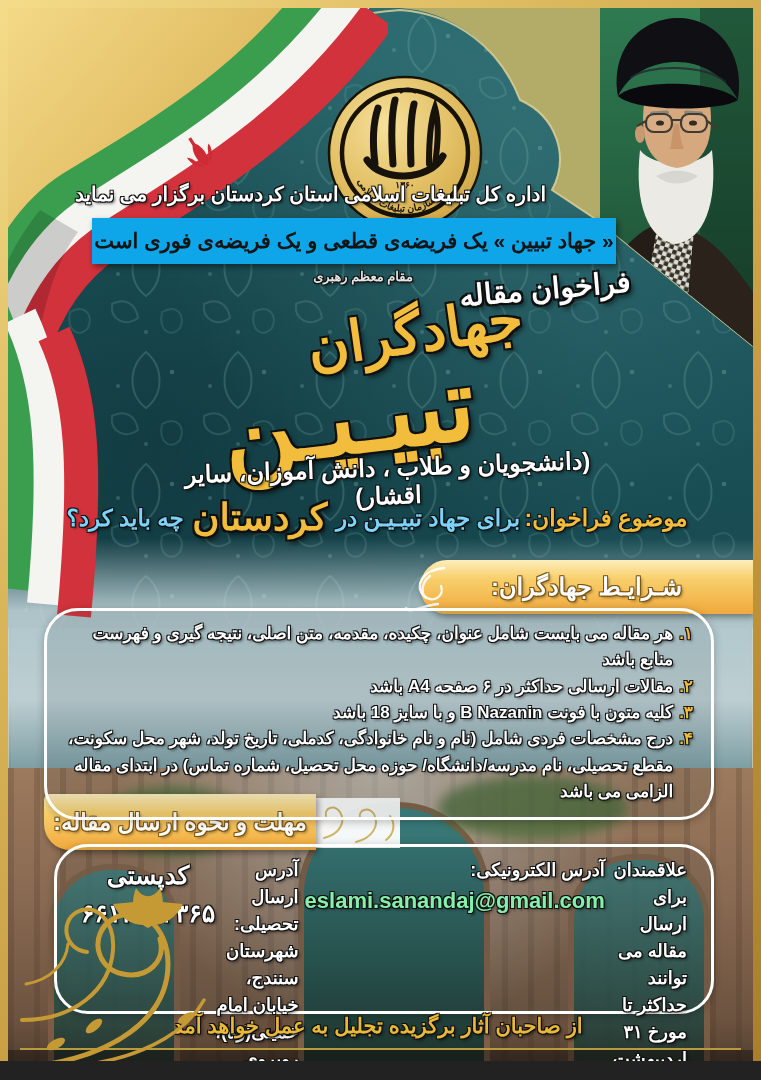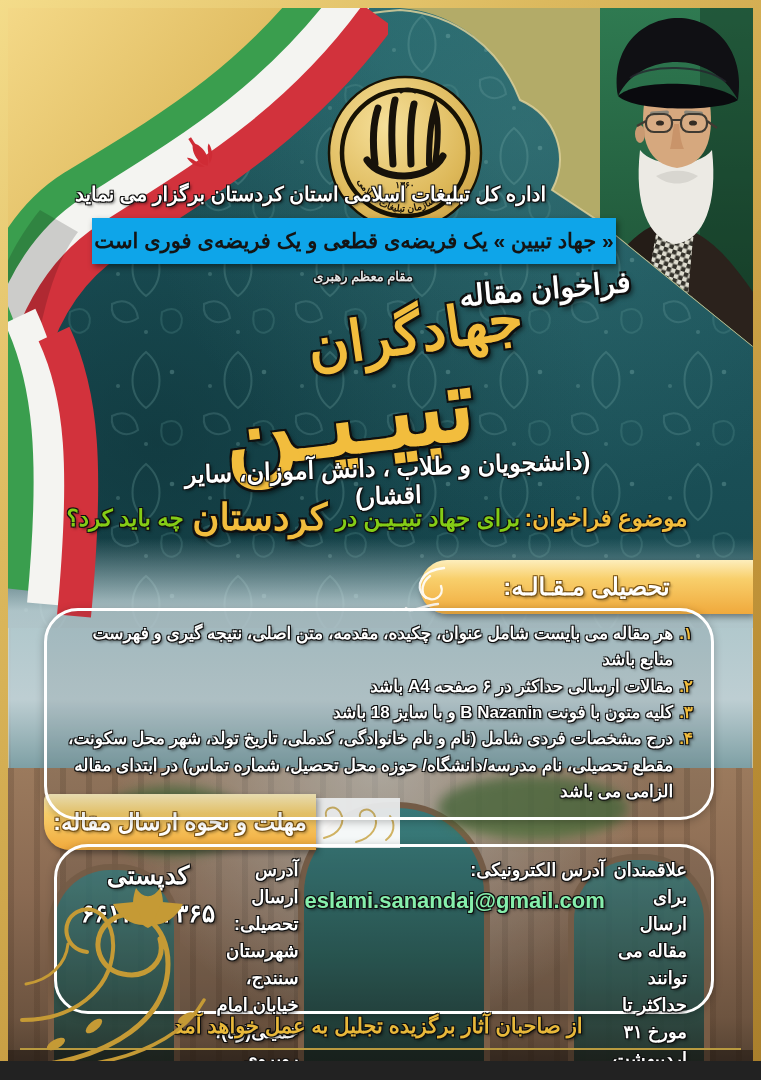--- a/index.html
+++ b/index.html
@@ -54,21 +54,21 @@
   .postal-row{text-align:center;font-size:25px;letter-spacing:1px;}
   .footer-note{left:110px;top:1006px;width:520px;color:#e8b83a;font-size:21px;font-weight:bold;z-index:46;}
   .attribution{left:270px;top:261px;width:170px;color:#e5e5e5;font-size:13px;font-weight:bold;z-index:41;}
   .organizer{left:30px;top:174px;width:545px;color:#fff;font-size:20px;font-weight:bold;z-index:39;}
   .kicker{left:432px;top:264px;width:210px;color:#fff;font-size:29px;font-weight:bold;transform:rotate(-5deg);z-index:39;}
   .title1{left:252px;top:292px;width:310px;color:#f2bd3d;font-size:56px;font-weight:bold;transform:rotate(-8deg);z-index:39;}
   .title2{left:120px;top:352px;width:440px;color:#f2bd3d;font-size:100px;font-weight:bold;transform:rotate(-7deg);z-index:39;}
   .audience{left:150px;top:446px;width:460px;color:#fff;font-size:24px;font-weight:bold;transform:rotate(-2deg);z-index:39;}
   .subject{left:10px;top:488px;width:718px;font-weight:bold;z-index:39;}
   .subject .lbl{color:#f2bd3d;font-size:23px;}
-  .subject .pre,.subject .post{color:#84cc16;font-size:23px;}
+  .subject .pre,.subject .post{color:#7dd3fc;font-size:23px;}
   .subject .hi{color:#f2bd3d;font-size:37px;vertical-align:-4px;padding:0 4px;}
   .portrait{left:592px;top:0;width:153px;height:345px;z-index:30;
     clip-path:polygon(0 0,100% 0,100% 98%,0 62%);}
   .logo{left:318px;top:66px;width:158px;height:158px;z-index:25;}
   .flag{left:-4px;top:-4px;width:384px;height:656px;z-index:12;pointer-events:none;}
   .archsvg{left:0;top:0;width:745px;height:480px;z-index:6;pointer-events:none;}
   .flourish{left:8px;top:860px;width:215px;height:205px;z-index:50;pointer-events:none;}
   .cond-orn{left:392px;top:554px;width:52px;height:52px;z-index:42;pointer-events:none;}
   .pattern-fill{position:absolute;left:0;top:0;width:100%;height:100%;}
 </style>
@@ -218,21 +218,21 @@
       <span class="post ol1">چه باید کرد؟</span>
     </div>
 
     <svg class="abs cond-orn" viewBox="0 0 52 52" xmlns="http://www.w3.org/2000/svg">
       <g fill="none" stroke="#ffffff" stroke-width="2.4" opacity="0.9" stroke-linecap="round">
         <path d="M44,6 C22,8 14,24 24,34 C33,42 45,34 41,24"></path>
         <path d="M38,42 C20,44 10,52 6,46"></path>
         <path d="M30,14 C22,20 20,30 26,36"></path>
       </g>
     </svg>
-    <div class="abs gold-banner cond-banner rtl">تحصیلی مـقـالـه:</div>
+    <div class="abs gold-banner cond-banner rtl">شـرایـط جهادگران:</div>
     <div class="abs round-box cond-box rtl">
       <div class="cond-item">
         <span class="cond-num ol1">۱.</span>
         <span class="ol1">هر مقاله می بایست شامل عنوان، چکیده، مقدمه، متن اصلی، نتیجه گیری و فهرست منابع باشد</span>
       </div>
       <div class="cond-item">
         <span class="cond-num ol1">۲.</span>
         <span class="ol1">مقالات ارسالی حداکثر در ۶ صفحه A4 باشد</span>
       </div>
       <div class="cond-item">

